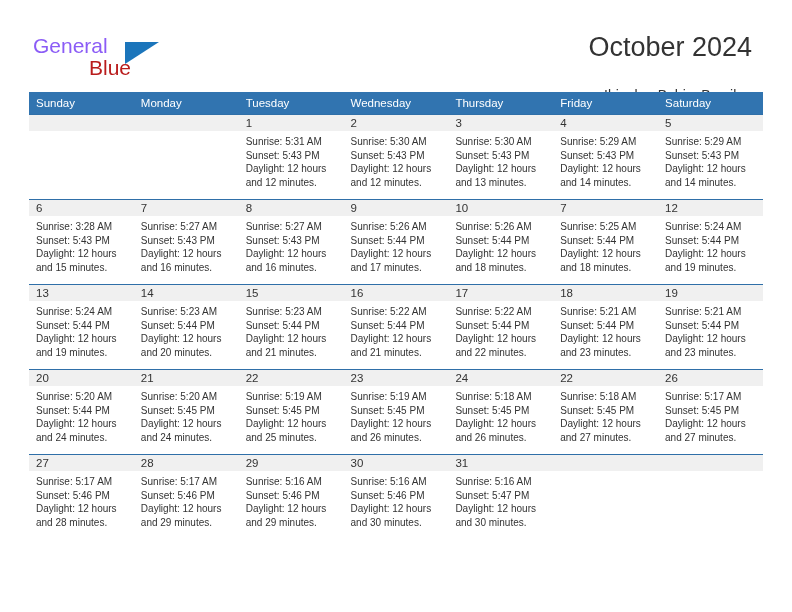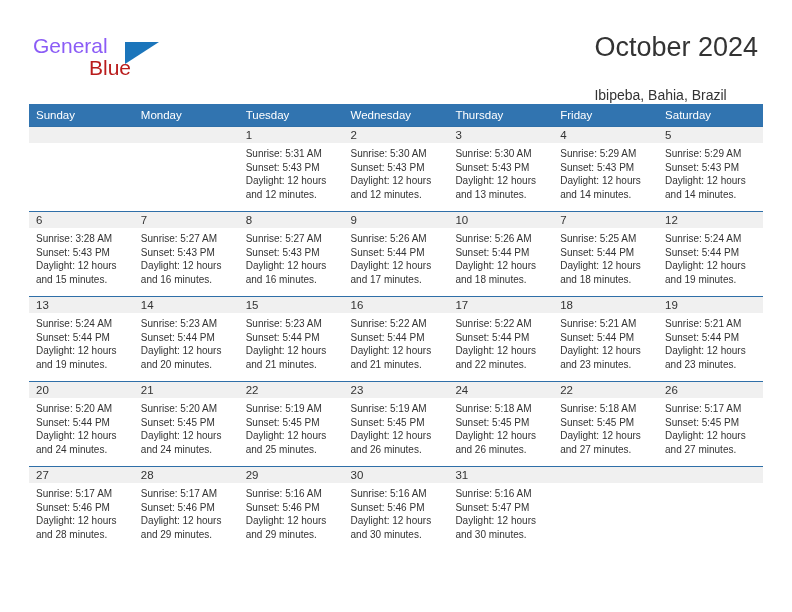--- a/index.html
+++ b/index.html
@@ -58,44 +58,44 @@
     left: 92px;
     top: 8px;
     width: 0;
     height: 0;
     border-left: 34px solid #1b75bb;
     border-bottom: 22px solid transparent;
   }
 
   .title-block {
     position: absolute;
-    right: 34px;
+    right: 40px;
     top: 30px;
-    text-align: left;
+    text-align: center;
   }
   .cal-title {
     font-size: 27px;
     color: #333333;
     font-weight: normal;
     line-height: 34px;
     white-space: nowrap;
   }
   .cal-sub {
     font-size: 14px;
     color: #333333;
     line-height: 22px;
     margin-top: 20px;
     white-space: nowrap;
   }
 
   
   .cal {
     position: absolute;
     left: 29px;
-    top: 104px;
+    top: 92px;
     width: 734px;
     border-collapse: collapse;
     table-layout: fixed;
   }
   .cal th {
     background: #3174b0;
     color: #ffffff;
     font-size: 11.5px;
     font-weight: normal;
     text-align: left;

